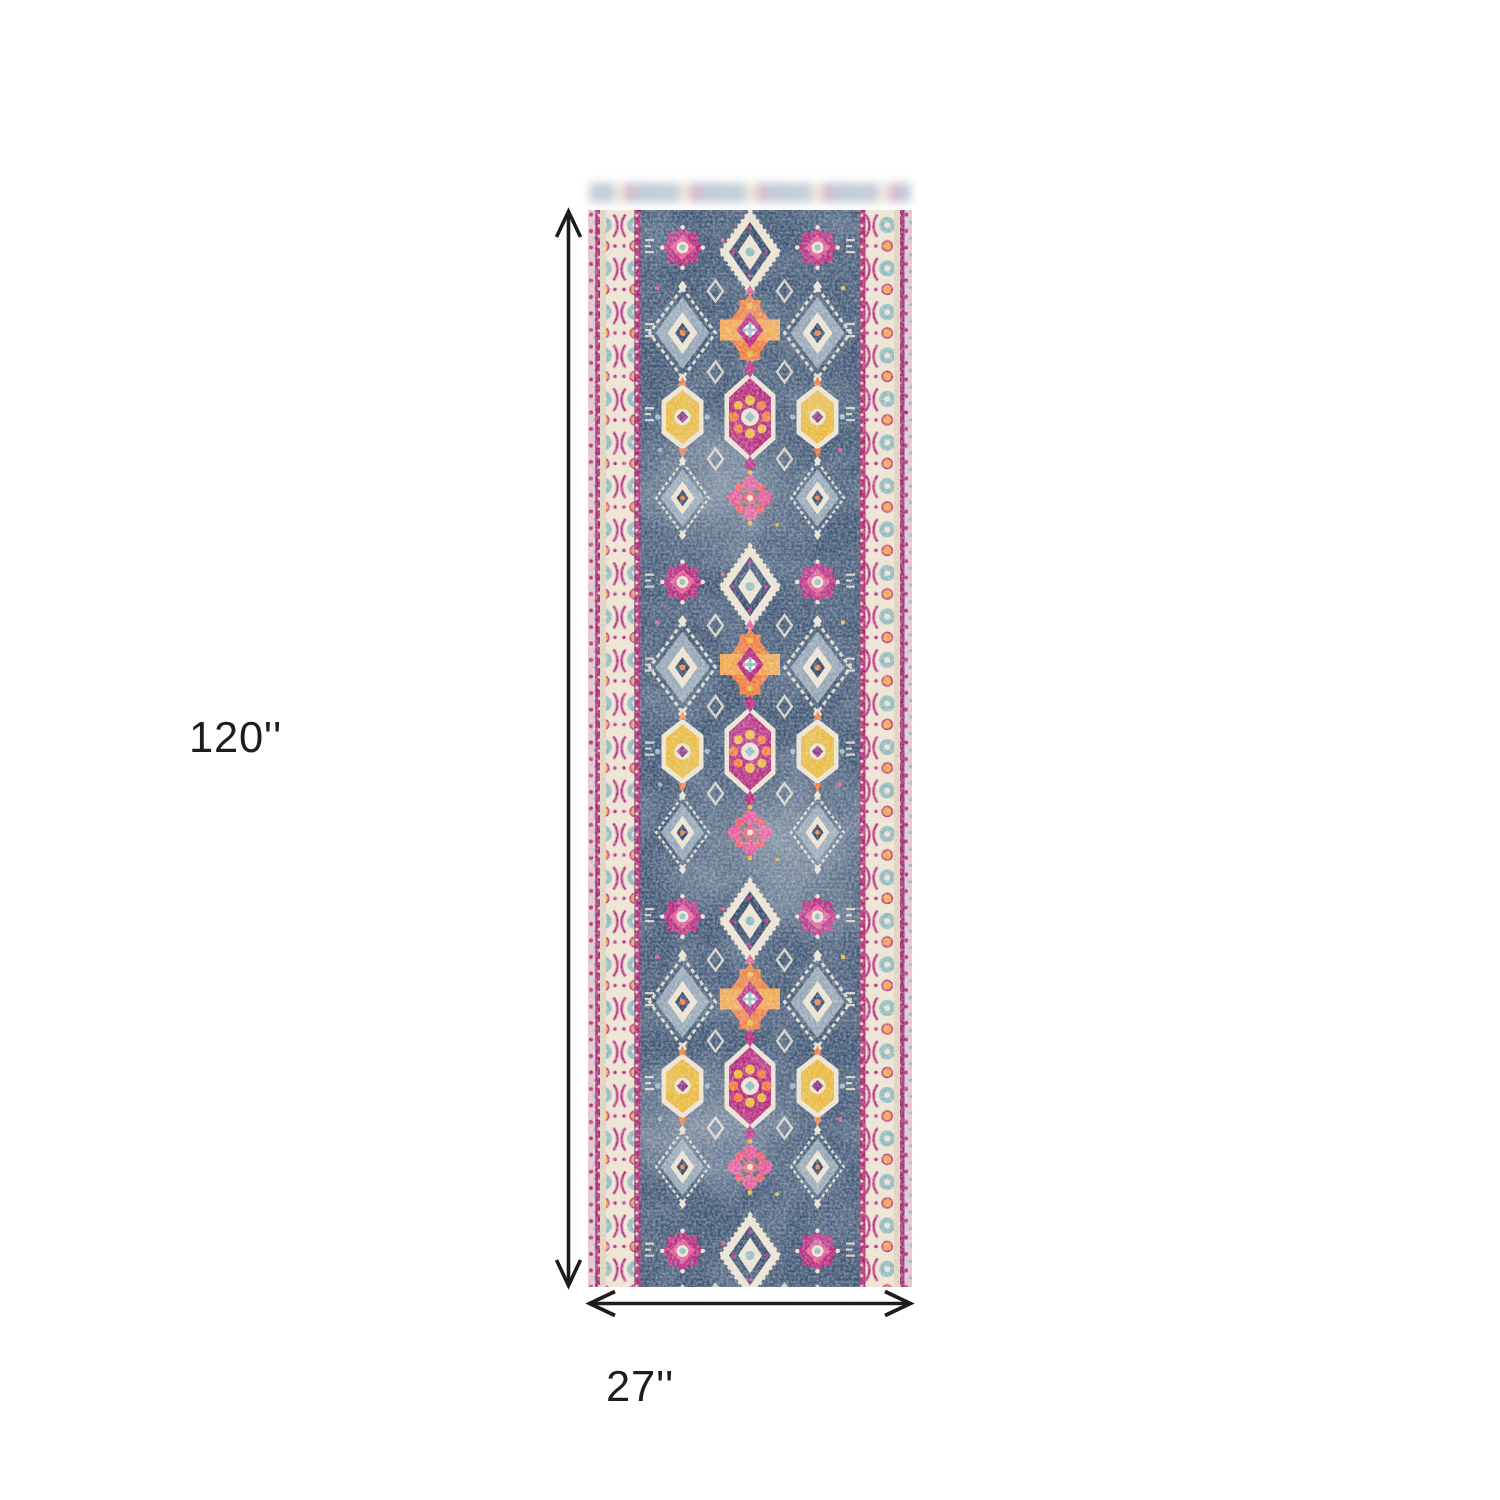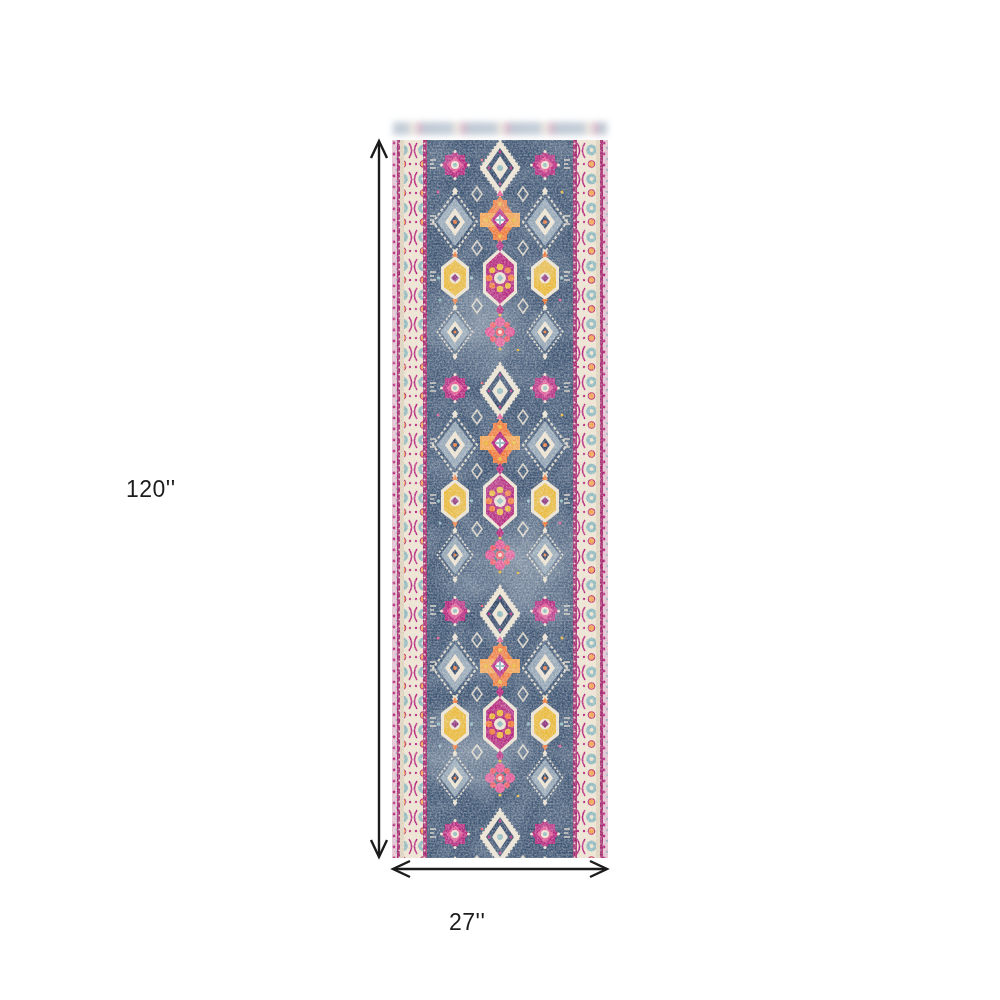--- a/index.html
+++ b/index.html
@@ -36,24 +36,24 @@
   
   .dims{position:absolute;inset:0;pointer-events:none;}
   .dims line,.dims polyline{
     stroke:var(--arrow-color,#1c1c1c);stroke-width:2.4;fill:none;
     stroke-linecap:butt;stroke-linejoin:miter;
   }
 
   
   .dim-label{
     position:absolute;color:var(--label-color,#1c1c1c);
-    font-size:23px;line-height:1;letter-spacing:.5px;white-space:nowrap;text-align:right;
+    font-size:29px;line-height:1;letter-spacing:.5px;white-space:nowrap;text-align:right;
   }
   .label-h{left:126px;top:478px;}
-  .label-w{left:404px;top:911px;margin-left:45px;}
+  .label-w{left:404px;top:911px;}
 </style>
 </head>
 <body>
 
 <div class="stage">
 
   <div class="rug-blur-top"></div>
 
   <div class="rug">
     <svg viewBox="0 0 216 718" preserveAspectRatio="none" xmlns="http://www.w3.org/2000/svg">

